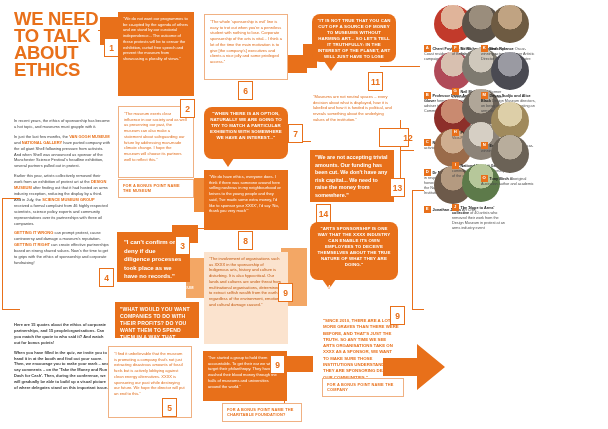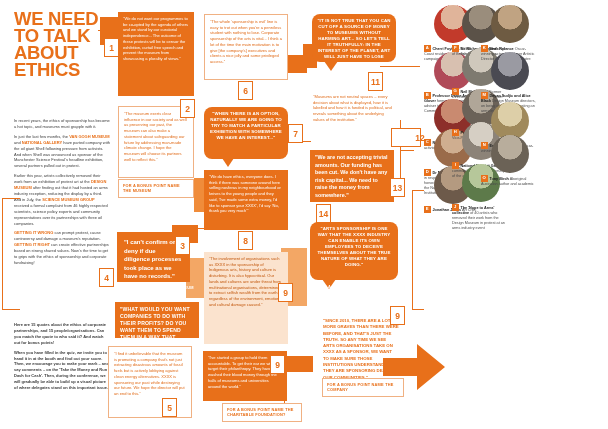--- a/index.html
+++ b/index.html
@@ -162,21 +162,21 @@
 
   <div class="qbox solidq" style="left:312px; top:14px; width:84px; height:48px; border-radius:8px;">
     <span class="txt">"IT IS NOT TRUE THAT YOU CAN CUT OFF A SOURCE OF MONEY TO MUSEUMS WITHOUT HARMING ART... SO LET'S TELL IT TRUTHFULLY: IN THE INTEREST OF THE PLANET, ART WILL JUST HAVE TO LOSE FACE."</span>
   </div>
   <div class="tail" style="left:324px; top:61px; border-left:7px solid transparent; border-right:7px solid transparent; border-top:10px solid #E8701A;"></div>
   <div class="num" style="left:368px; top:72px;">11</div>
 
   <div class="qbox outline" style="left:308px; top:90px; width:92px; height:42px; border:none;">
     <span class="txt">"Museums are not neutral spaces – every decision about what is displayed, how it is labelled and how it is funded is political, and reveals something about the underlying values of the institution."</span>
   </div>
-  <div class="num" style="left:391px; top:128px;padding-left:28px;">12</div>
+  <div class="num" style="left:379px; top:128px;padding-left:28px;">12</div>
 
   <div class="qbox solid" style="left:310px; top:150px; width:84px; height:52px; font-size:5.4px; font-weight:bold; line-height:1.4;">
     <span class="txt">"We are not accepting trivial amounts. Our funding has been cut. We don't have any risk capital... We need to raise the money from somewhere."</span>
   </div>
   <div class="num" style="left:390px; top:178px;">13</div>
 
   <div class="qbox solidq" style="left:310px; top:222px; width:88px; height:58px; border-radius:8px;">
     <span class="txt">"ARTS SPONSORSHIP IS ONE WAY THAT THE XXXX INDUSTRY CAN ENABLE ITS OWN EMPLOYEES TO DECEIVE THEMSELVES ABOUT THE TRUE NATURE OF WHAT THEY ARE DOING."</span>
   </div>
   <div class="tail" style="left:322px; top:279px; border-left:7px solid transparent; border-right:7px solid transparent; border-top:10px solid #E8701A;"></div>

